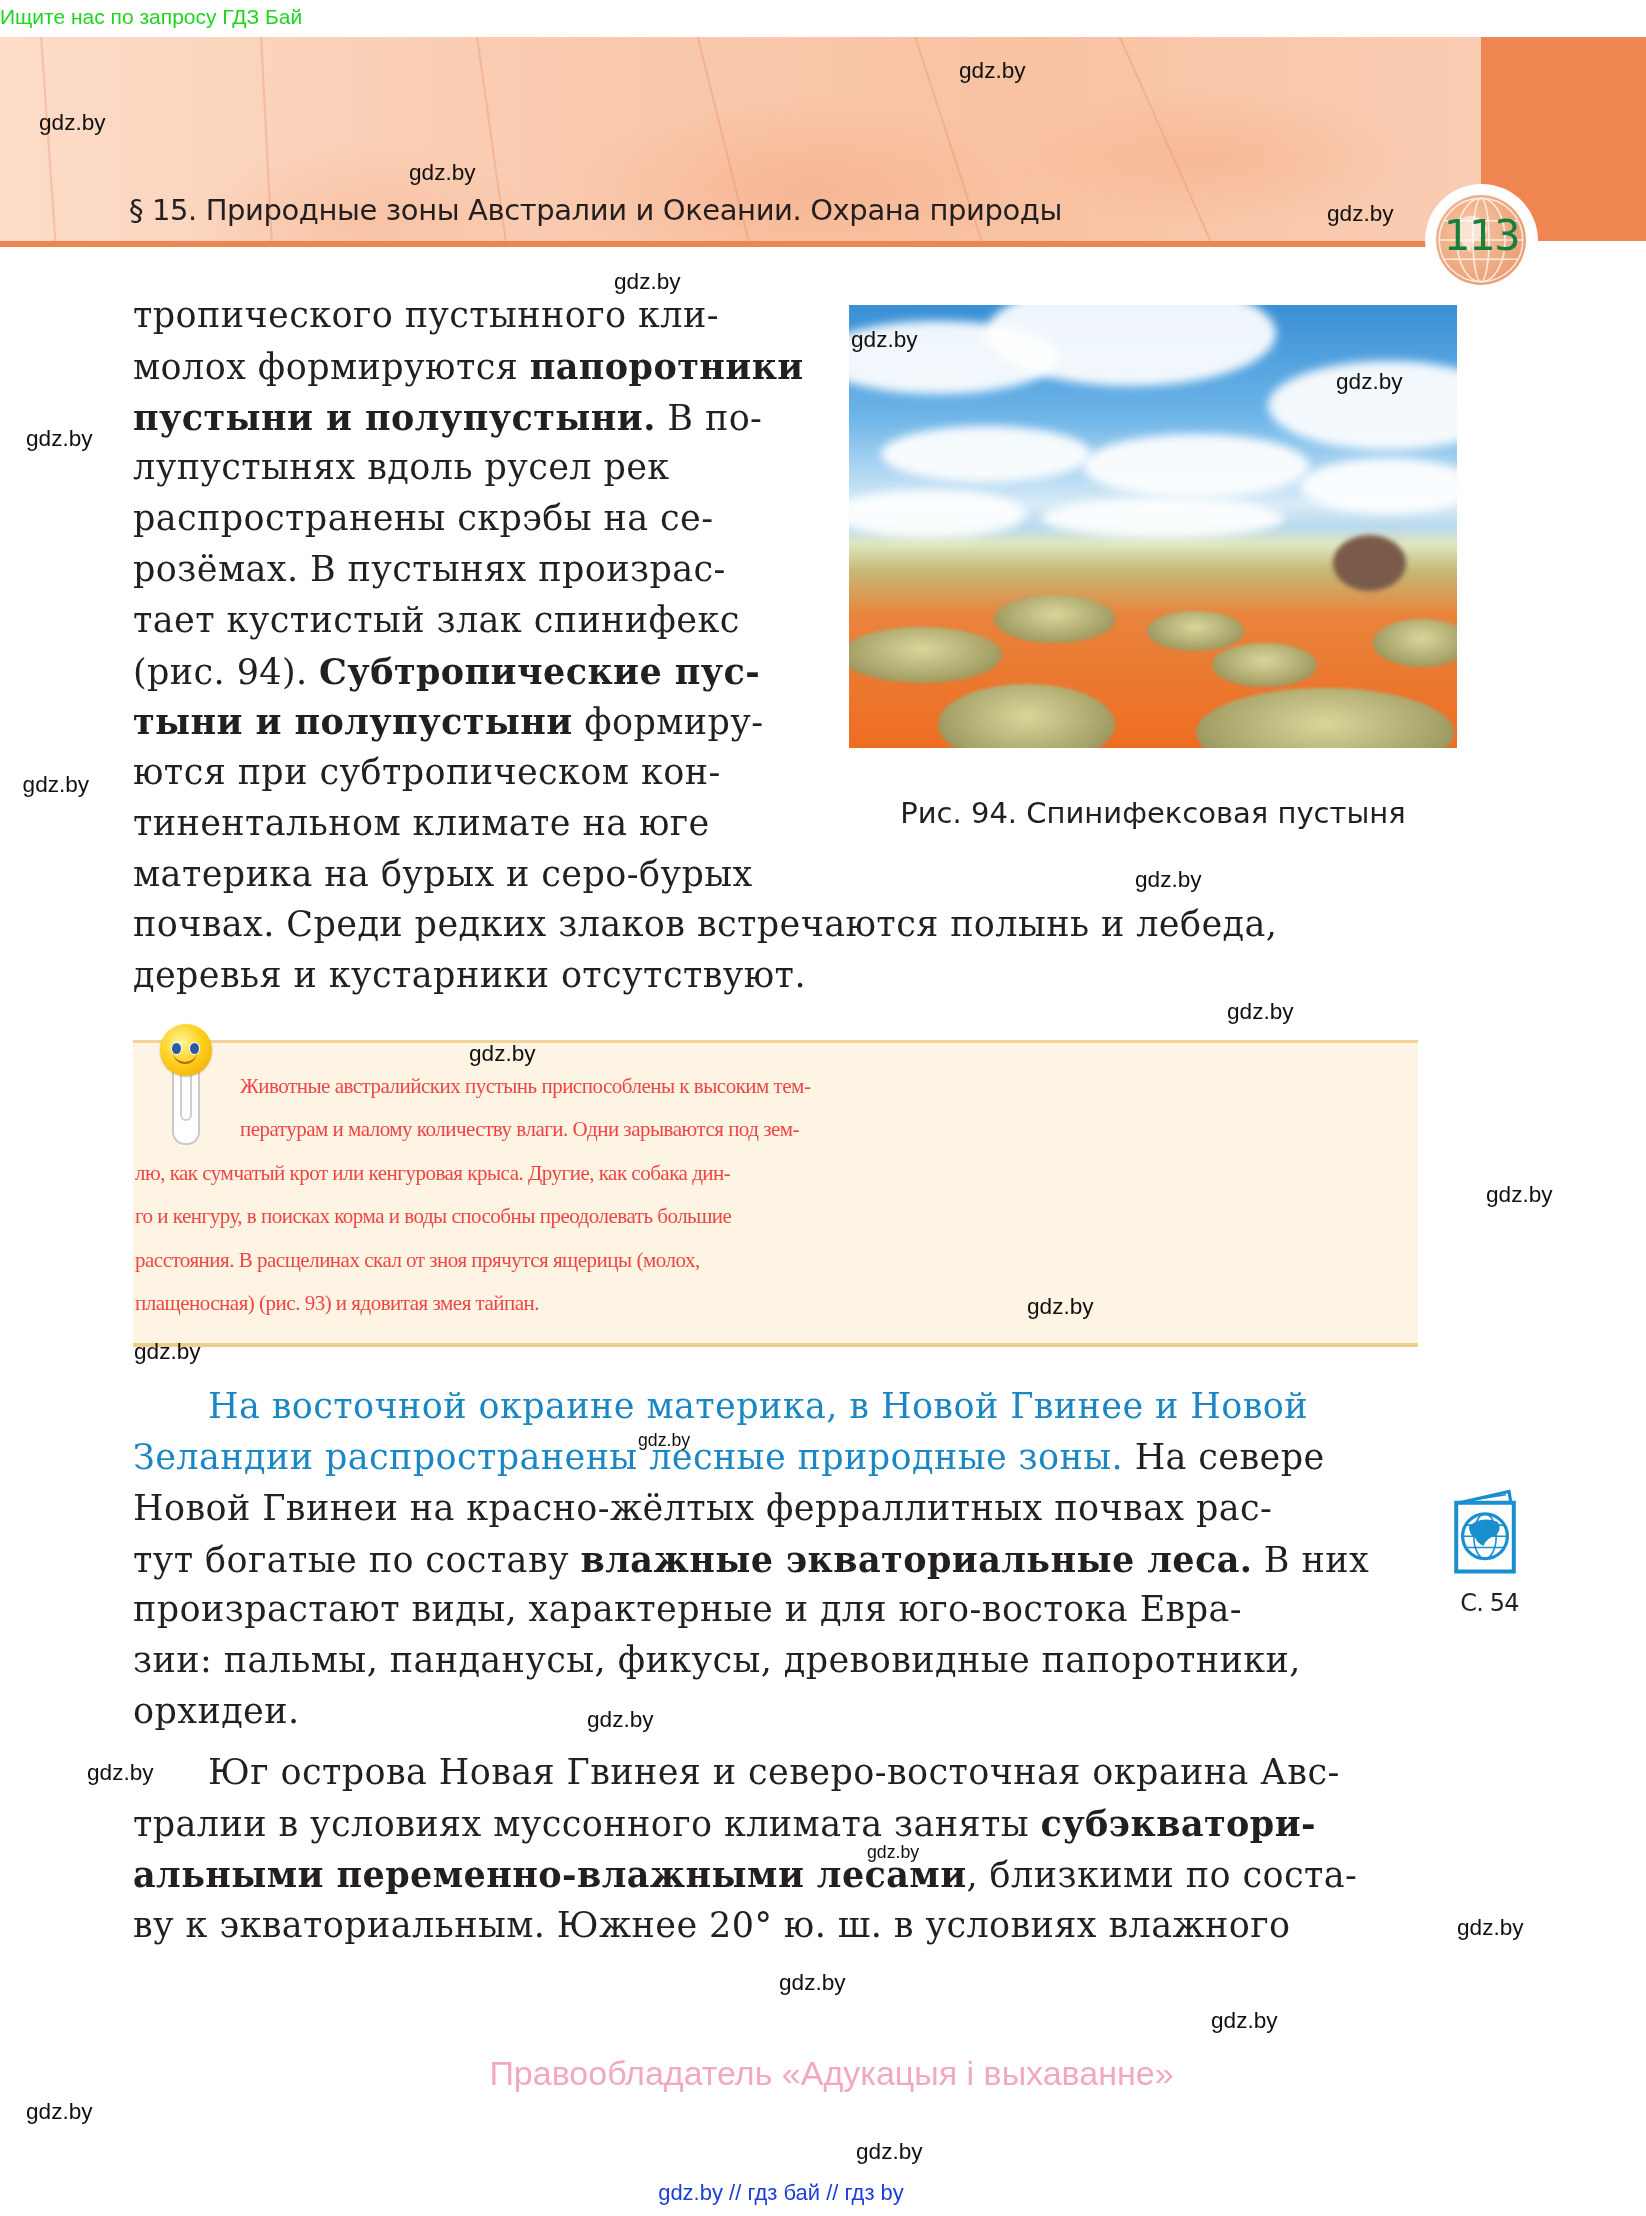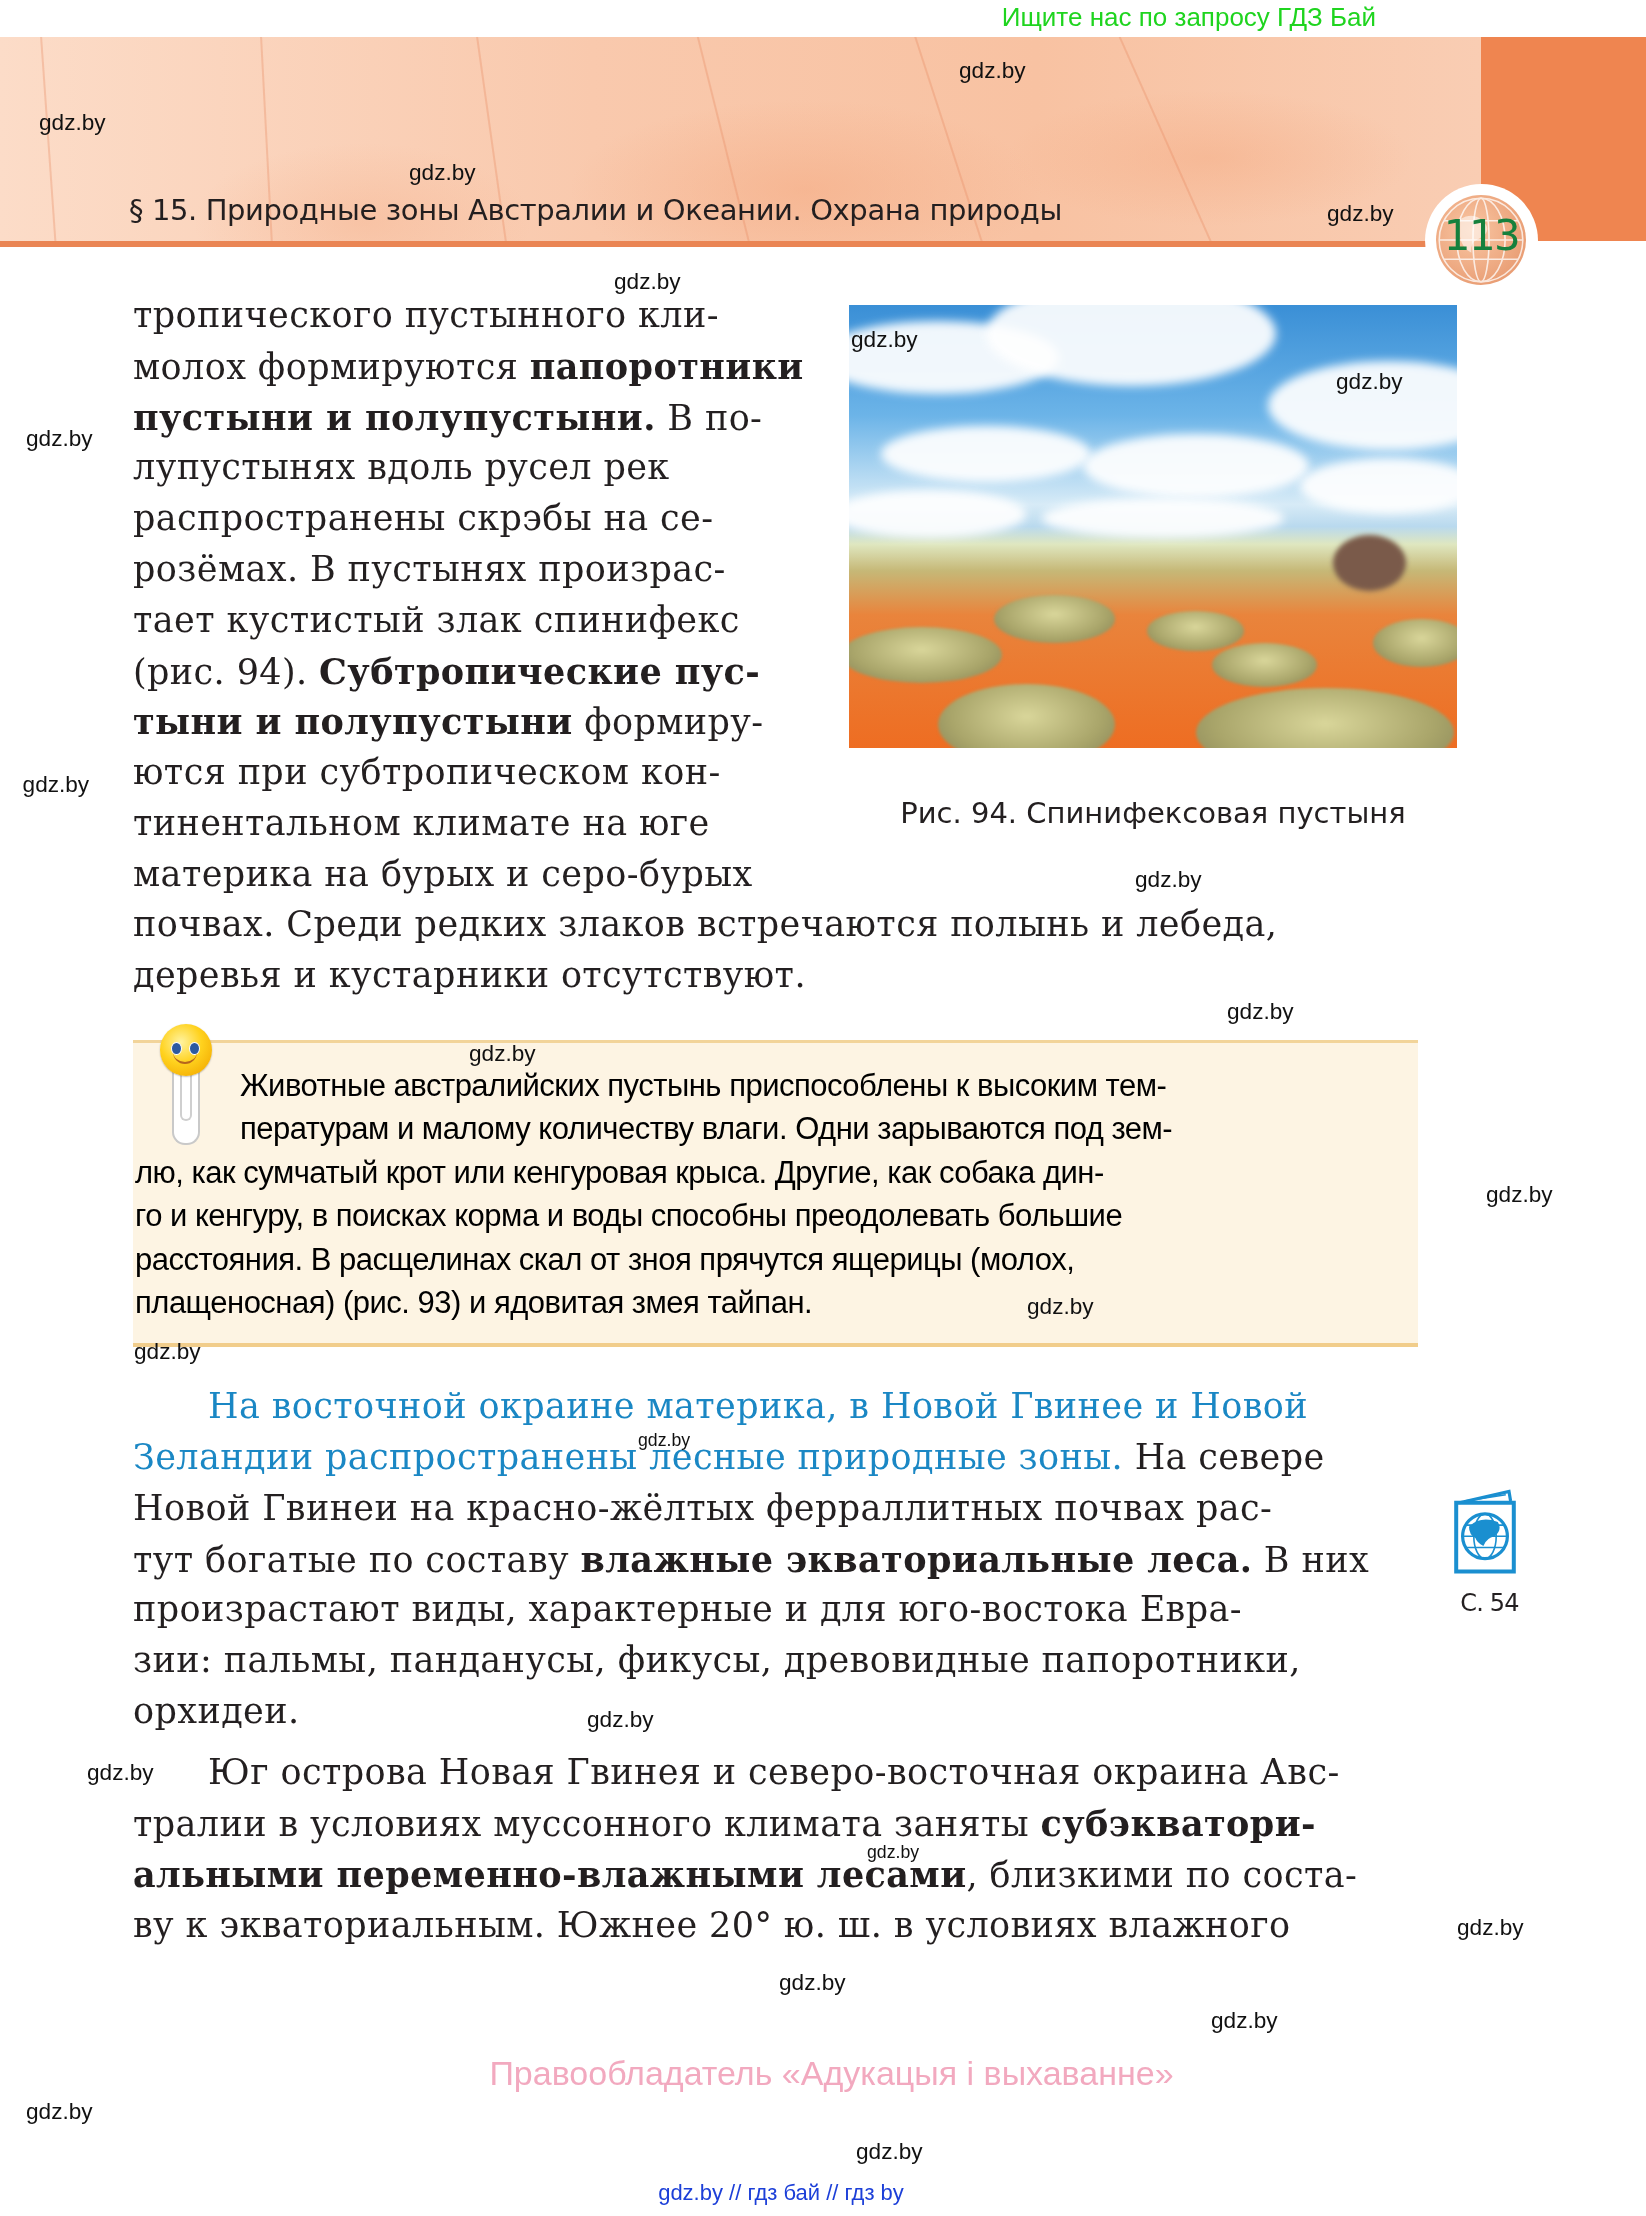--- a/index.html
+++ b/index.html
@@ -4,22 +4,22 @@
 <style>
   html, body { margin:0; padding:0; }
   body {
     width:1647px; height:2216px; position:relative; overflow:hidden;
     background:#ffffff;
     font-family:"DejaVu Serif", serif;
     color:#231f20;
   }
   .abs { position:absolute; }
   .top-banner {
-    left:0; top:0; width:1376px; height:37px; text-align:right;
-    font-family:"Liberation Sans", sans-serif; font-size:26px; line-height:34px;
+    left:0; top:0; width:1376px; height:37px; text-align:left;
+    font-family:"Liberation Sans", sans-serif; font-size:21px; line-height:34px;
     color:#1fd41f;
   }
   .header-band {
     left:0; top:37px; width:1481px; height:204px;
     background:
       radial-gradient(ellipse 338px 129px at 806px 153px, rgba(244,170,130,0.55), rgba(244,170,130,0) 70%),
       radial-gradient(ellipse 290px 97px at 1209px 121px, rgba(244,170,130,0.45), rgba(244,170,130,0) 70%),
       radial-gradient(ellipse 242px 113px at 363px 185px, rgba(244,170,130,0.35), rgba(244,170,130,0) 70%),
       linear-gradient(90deg, #fcdcc8 0%, #f9c9ad 40%, #f8c2a2 70%, #f9cdb3 100%);
     overflow:hidden;
@@ -66,21 +66,21 @@
   .tree { position:absolute; border-radius:50%; background:#7a5a4a; filter:blur(2.4px); }
   .caption {
     left:849px; top:796px; width:608px; text-align:center;
     font-family:"DejaVu Sans", sans-serif; font-size:29px; color:#231f20;
   }
   .note-box {
     left:133px; top:1040px; width:1285px; height:300px;
     background:#fdf4e3; border-top:3.2px solid #f2d49a; border-bottom:4px solid #f1cd8b;
   }
   .note-text {
-    font-family:Liberation Sans, sans-serif; font-size:31px; line-height:44px; color:#000000;
+    font-family:Liberation Serif, serif; font-size:21px; line-height:44px; color:#ef4444;
     letter-spacing:-0.5px; white-space:nowrap; position:absolute;
   }
   .smiley {
     left:160px; top:1024px; width:52px; height:52px; border-radius:50%;
     background:radial-gradient(circle at 40% 35%, #fff3a0, #ffd21e 45%, #f2a800 90%);
     box-shadow:0 0.8px 1.6px rgba(0,0,0,0.3);
   }
   .smiley .eye { position:absolute; top:17.7px; width:8.9px; height:11.3px; border-radius:50%; background:#2c5aa0; border:1.6px solid #ffffff; }
   .smiley .mouth { position:absolute; left:13px; top:27px; width:24px; height:11.3px; border-bottom:2.4px solid #b5651d; border-radius:0 0 16px 16px; }
   .clip {

